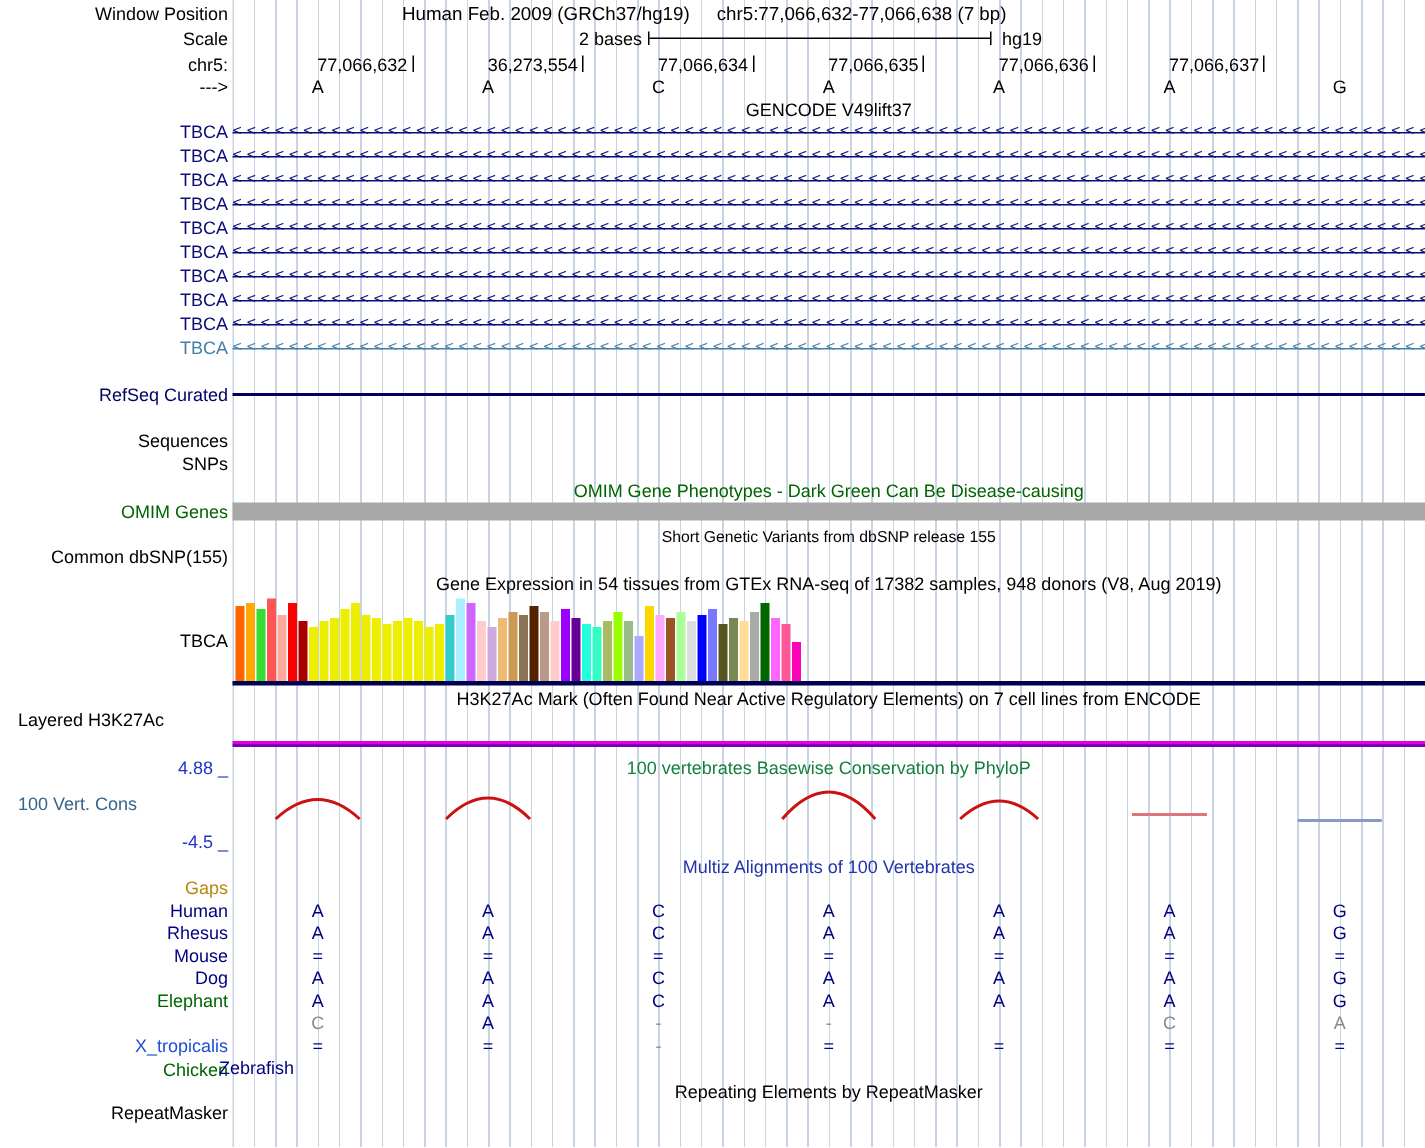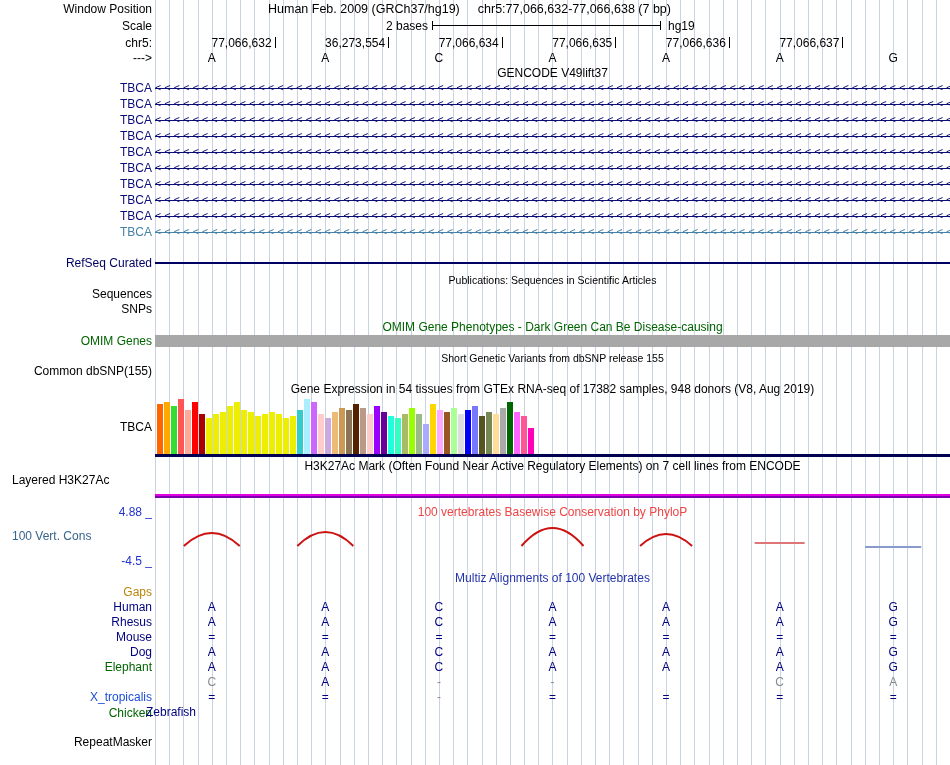--- a/index.html
+++ b/index.html
@@ -29,21 +29,21 @@
   .refseq-line{position:absolute;left:155px;top:262px;width:795px;height:2px;background:#000064;}
   .omim-bar{position:absolute;left:155px;top:335px;width:795px;height:12px;background:#a8a8a8;}
   #gtex-chart{position:absolute;left:157px;top:394px;width:793px;height:60px;}
   .gbar{position:absolute;bottom:0;width:6px;}
   .gtex-baseline{position:absolute;left:155px;top:454px;width:795px;height:3px;background:#000050;}
   .h3k-band{position:absolute;left:155px;top:494px;width:795px;height:4px;
             background:linear-gradient(to bottom,#e100e1 0 2px,#7a00b0 2px 4px);}
   #cons-svg{position:absolute;left:155px;top:516px;}
   .mrow{position:absolute;left:155px;width:795px;height:15px;pointer-events:auto;}
   .abase{position:absolute;transform:translateX(-50%);top:0;font-size:12px;height:15px;line-height:15px;}
-  .c-green{color:#006400;} .c-refseq{color:#000064;} .c-phylop{color:#ef4444;} .c-multiz{color:#2233aa;}
+  .c-green{color:#006400;} .c-refseq{color:#000064;} .c-phylop{color:#15803d;} .c-multiz{color:#2233aa;}
   .c-consaxis{color:#2233cc;} .c-conslbl{color:#36648b;} .c-gaps{color:#b8860b;}
 </style>
 </head>
 <body>
 
 <div class="page">
   <div class="grid"></div>
 
   <div class="lbl" style="top:2px">Window Position</div>
   <div class="lbl" style="top:19px">Scale</div>
@@ -104,21 +104,20 @@
       <div class="arrow-row" style="top: 160px; color: rgb(12, 12, 120);">&lt;&lt;&lt;&lt;&lt;&lt;&lt;&lt;&lt;&lt;&lt;&lt;&lt;&lt;&lt;&lt;&lt;&lt;&lt;&lt;&lt;&lt;&lt;&lt;&lt;&lt;&lt;&lt;&lt;&lt;&lt;&lt;&lt;&lt;&lt;&lt;&lt;&lt;&lt;&lt;&lt;&lt;&lt;&lt;&lt;&lt;&lt;&lt;&lt;&lt;&lt;&lt;&lt;&lt;&lt;&lt;&lt;&lt;&lt;&lt;&lt;&lt;&lt;&lt;&lt;&lt;&lt;&lt;&lt;&lt;&lt;&lt;&lt;&lt;&lt;&lt;&lt;&lt;&lt;&lt;&lt;&lt;&lt;&lt;&lt;&lt;&lt;&lt;&lt;&lt;&lt;&lt;&lt;&lt;&lt;</div>
       <div class="arrow-row" style="top: 176px; color: rgb(12, 12, 120);">&lt;&lt;&lt;&lt;&lt;&lt;&lt;&lt;&lt;&lt;&lt;&lt;&lt;&lt;&lt;&lt;&lt;&lt;&lt;&lt;&lt;&lt;&lt;&lt;&lt;&lt;&lt;&lt;&lt;&lt;&lt;&lt;&lt;&lt;&lt;&lt;&lt;&lt;&lt;&lt;&lt;&lt;&lt;&lt;&lt;&lt;&lt;&lt;&lt;&lt;&lt;&lt;&lt;&lt;&lt;&lt;&lt;&lt;&lt;&lt;&lt;&lt;&lt;&lt;&lt;&lt;&lt;&lt;&lt;&lt;&lt;&lt;&lt;&lt;&lt;&lt;&lt;&lt;&lt;&lt;&lt;&lt;&lt;&lt;&lt;&lt;&lt;&lt;&lt;&lt;&lt;&lt;&lt;&lt;&lt;</div>
       <div class="arrow-row" style="top: 192px; color: rgb(12, 12, 120);">&lt;&lt;&lt;&lt;&lt;&lt;&lt;&lt;&lt;&lt;&lt;&lt;&lt;&lt;&lt;&lt;&lt;&lt;&lt;&lt;&lt;&lt;&lt;&lt;&lt;&lt;&lt;&lt;&lt;&lt;&lt;&lt;&lt;&lt;&lt;&lt;&lt;&lt;&lt;&lt;&lt;&lt;&lt;&lt;&lt;&lt;&lt;&lt;&lt;&lt;&lt;&lt;&lt;&lt;&lt;&lt;&lt;&lt;&lt;&lt;&lt;&lt;&lt;&lt;&lt;&lt;&lt;&lt;&lt;&lt;&lt;&lt;&lt;&lt;&lt;&lt;&lt;&lt;&lt;&lt;&lt;&lt;&lt;&lt;&lt;&lt;&lt;&lt;&lt;&lt;&lt;&lt;&lt;&lt;&lt;</div>
       <div class="arrow-row" style="top: 208px; color: rgb(12, 12, 120);">&lt;&lt;&lt;&lt;&lt;&lt;&lt;&lt;&lt;&lt;&lt;&lt;&lt;&lt;&lt;&lt;&lt;&lt;&lt;&lt;&lt;&lt;&lt;&lt;&lt;&lt;&lt;&lt;&lt;&lt;&lt;&lt;&lt;&lt;&lt;&lt;&lt;&lt;&lt;&lt;&lt;&lt;&lt;&lt;&lt;&lt;&lt;&lt;&lt;&lt;&lt;&lt;&lt;&lt;&lt;&lt;&lt;&lt;&lt;&lt;&lt;&lt;&lt;&lt;&lt;&lt;&lt;&lt;&lt;&lt;&lt;&lt;&lt;&lt;&lt;&lt;&lt;&lt;&lt;&lt;&lt;&lt;&lt;&lt;&lt;&lt;&lt;&lt;&lt;&lt;&lt;&lt;&lt;&lt;&lt;</div>
       <div class="arrow-row" style="top: 224px; color: rgb(69, 128, 168);">&lt;&lt;&lt;&lt;&lt;&lt;&lt;&lt;&lt;&lt;&lt;&lt;&lt;&lt;&lt;&lt;&lt;&lt;&lt;&lt;&lt;&lt;&lt;&lt;&lt;&lt;&lt;&lt;&lt;&lt;&lt;&lt;&lt;&lt;&lt;&lt;&lt;&lt;&lt;&lt;&lt;&lt;&lt;&lt;&lt;&lt;&lt;&lt;&lt;&lt;&lt;&lt;&lt;&lt;&lt;&lt;&lt;&lt;&lt;&lt;&lt;&lt;&lt;&lt;&lt;&lt;&lt;&lt;&lt;&lt;&lt;&lt;&lt;&lt;&lt;&lt;&lt;&lt;&lt;&lt;&lt;&lt;&lt;&lt;&lt;&lt;&lt;&lt;&lt;&lt;&lt;&lt;&lt;&lt;&lt;</div>
     </div>
 
   <div class="lbl c-refseq" style="top:256px">RefSeq Curated</div>
   <div class="refseq-line"></div>
 
-  <div class="hdr small" style="top:273px">Publications: Sequences in Scientific Articles</div>
   <div class="lbl" style="top:287px">Sequences</div>
   <div class="lbl" style="top:302px">SNPs</div>
 
   <div class="hdr c-green" style="top:320px">OMIM Gene Phenotypes - Dark Green Can Be Disease-causing</div>
   <div class="lbl c-green" style="top:334px">OMIM Genes</div>
   <div class="omim-bar"></div>
 
   <div class="hdr small" style="top:351px">Short Genetic Variants from dbSNP release 155</div>
   <div class="lbl" style="top:364px">Common dbSNP(155)</div>
 
@@ -270,14 +269,15 @@
         <div class="abase" style="left: 170.357px; color: rgb(0, 0, 128);">=</div>
         <div class="abase" style="left: 283.929px; color: rgb(138, 138, 138);">-</div>
         <div class="abase" style="left: 397.5px; color: rgb(0, 0, 128);">=</div>
         <div class="abase" style="left: 511.071px; color: rgb(0, 0, 128);">=</div>
         <div class="abase" style="left: 624.643px; color: rgb(0, 0, 128);">=</div>
         <div class="abase" style="left: 738.214px; color: rgb(0, 0, 128);">=</div>
       </div>
       <div class="mrow" style="top: 705px;"></div>
     </div>
 
+  <div class="hdr" style="top:721px">Repeating Elements by RepeatMasker</div>
   <div class="lbl" style="top:735px">RepeatMasker</div>
 </div>
 
 </body></html>

